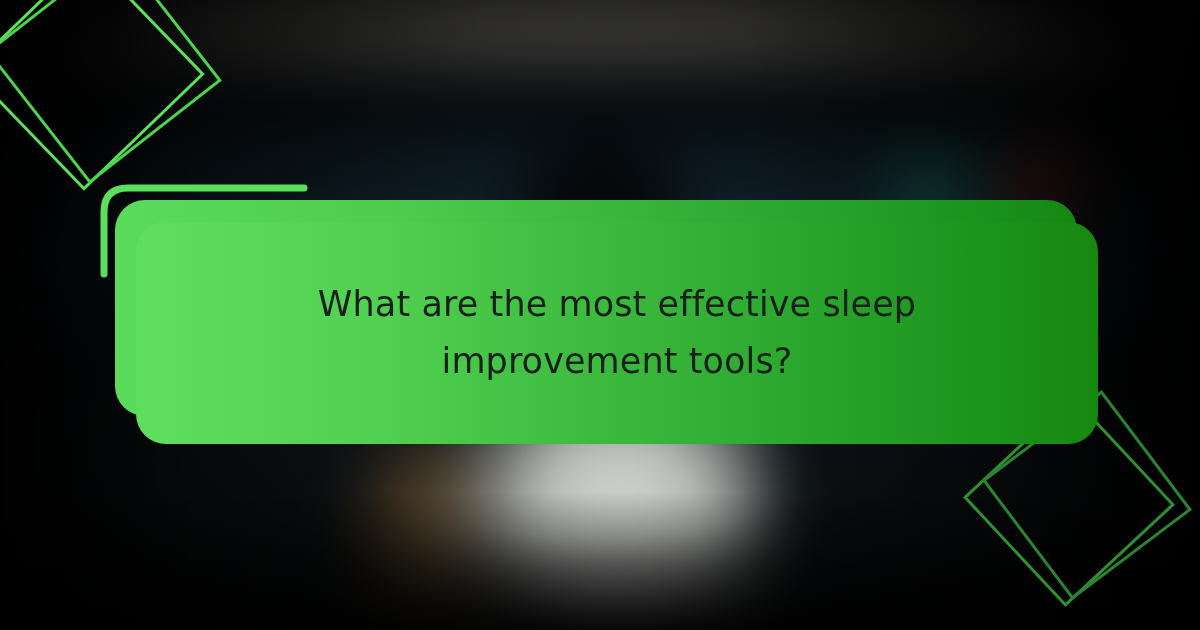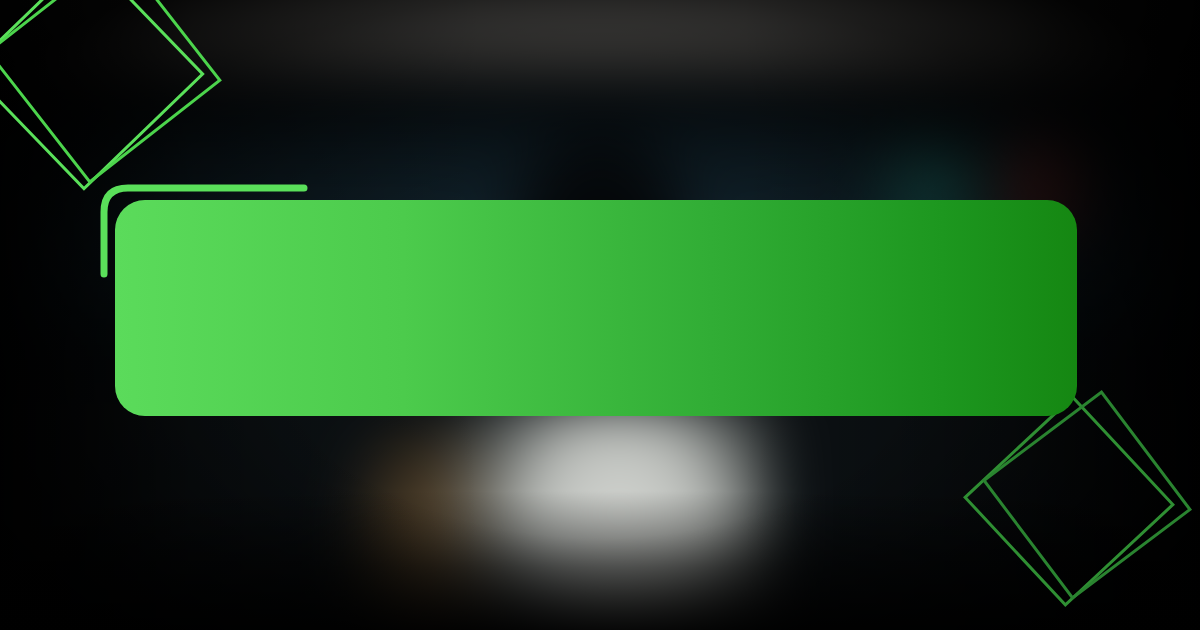--- a/index.html
+++ b/index.html
@@ -185,14 +185,17 @@
   </div>
 
   <div id="bracket">
     <svg width="212" height="98" viewBox="0 0 212 98" fill="none" xmlns="http://www.w3.org/2000/svg">
       <path d="M6 92 L6 30 Q6 6 30 6 L206 6" stroke="#5ae05a" stroke-width="7" stroke-linecap="round" fill="none"></path>
     </svg>
   </div>
 
   <div id="card-back"></div>
 
+  <div id="card-front">
+    <h1 id="card-title">What are the most effective sleep improvement tools?</h1>
+  </div>
 
 </div>
 
 </body></html>

